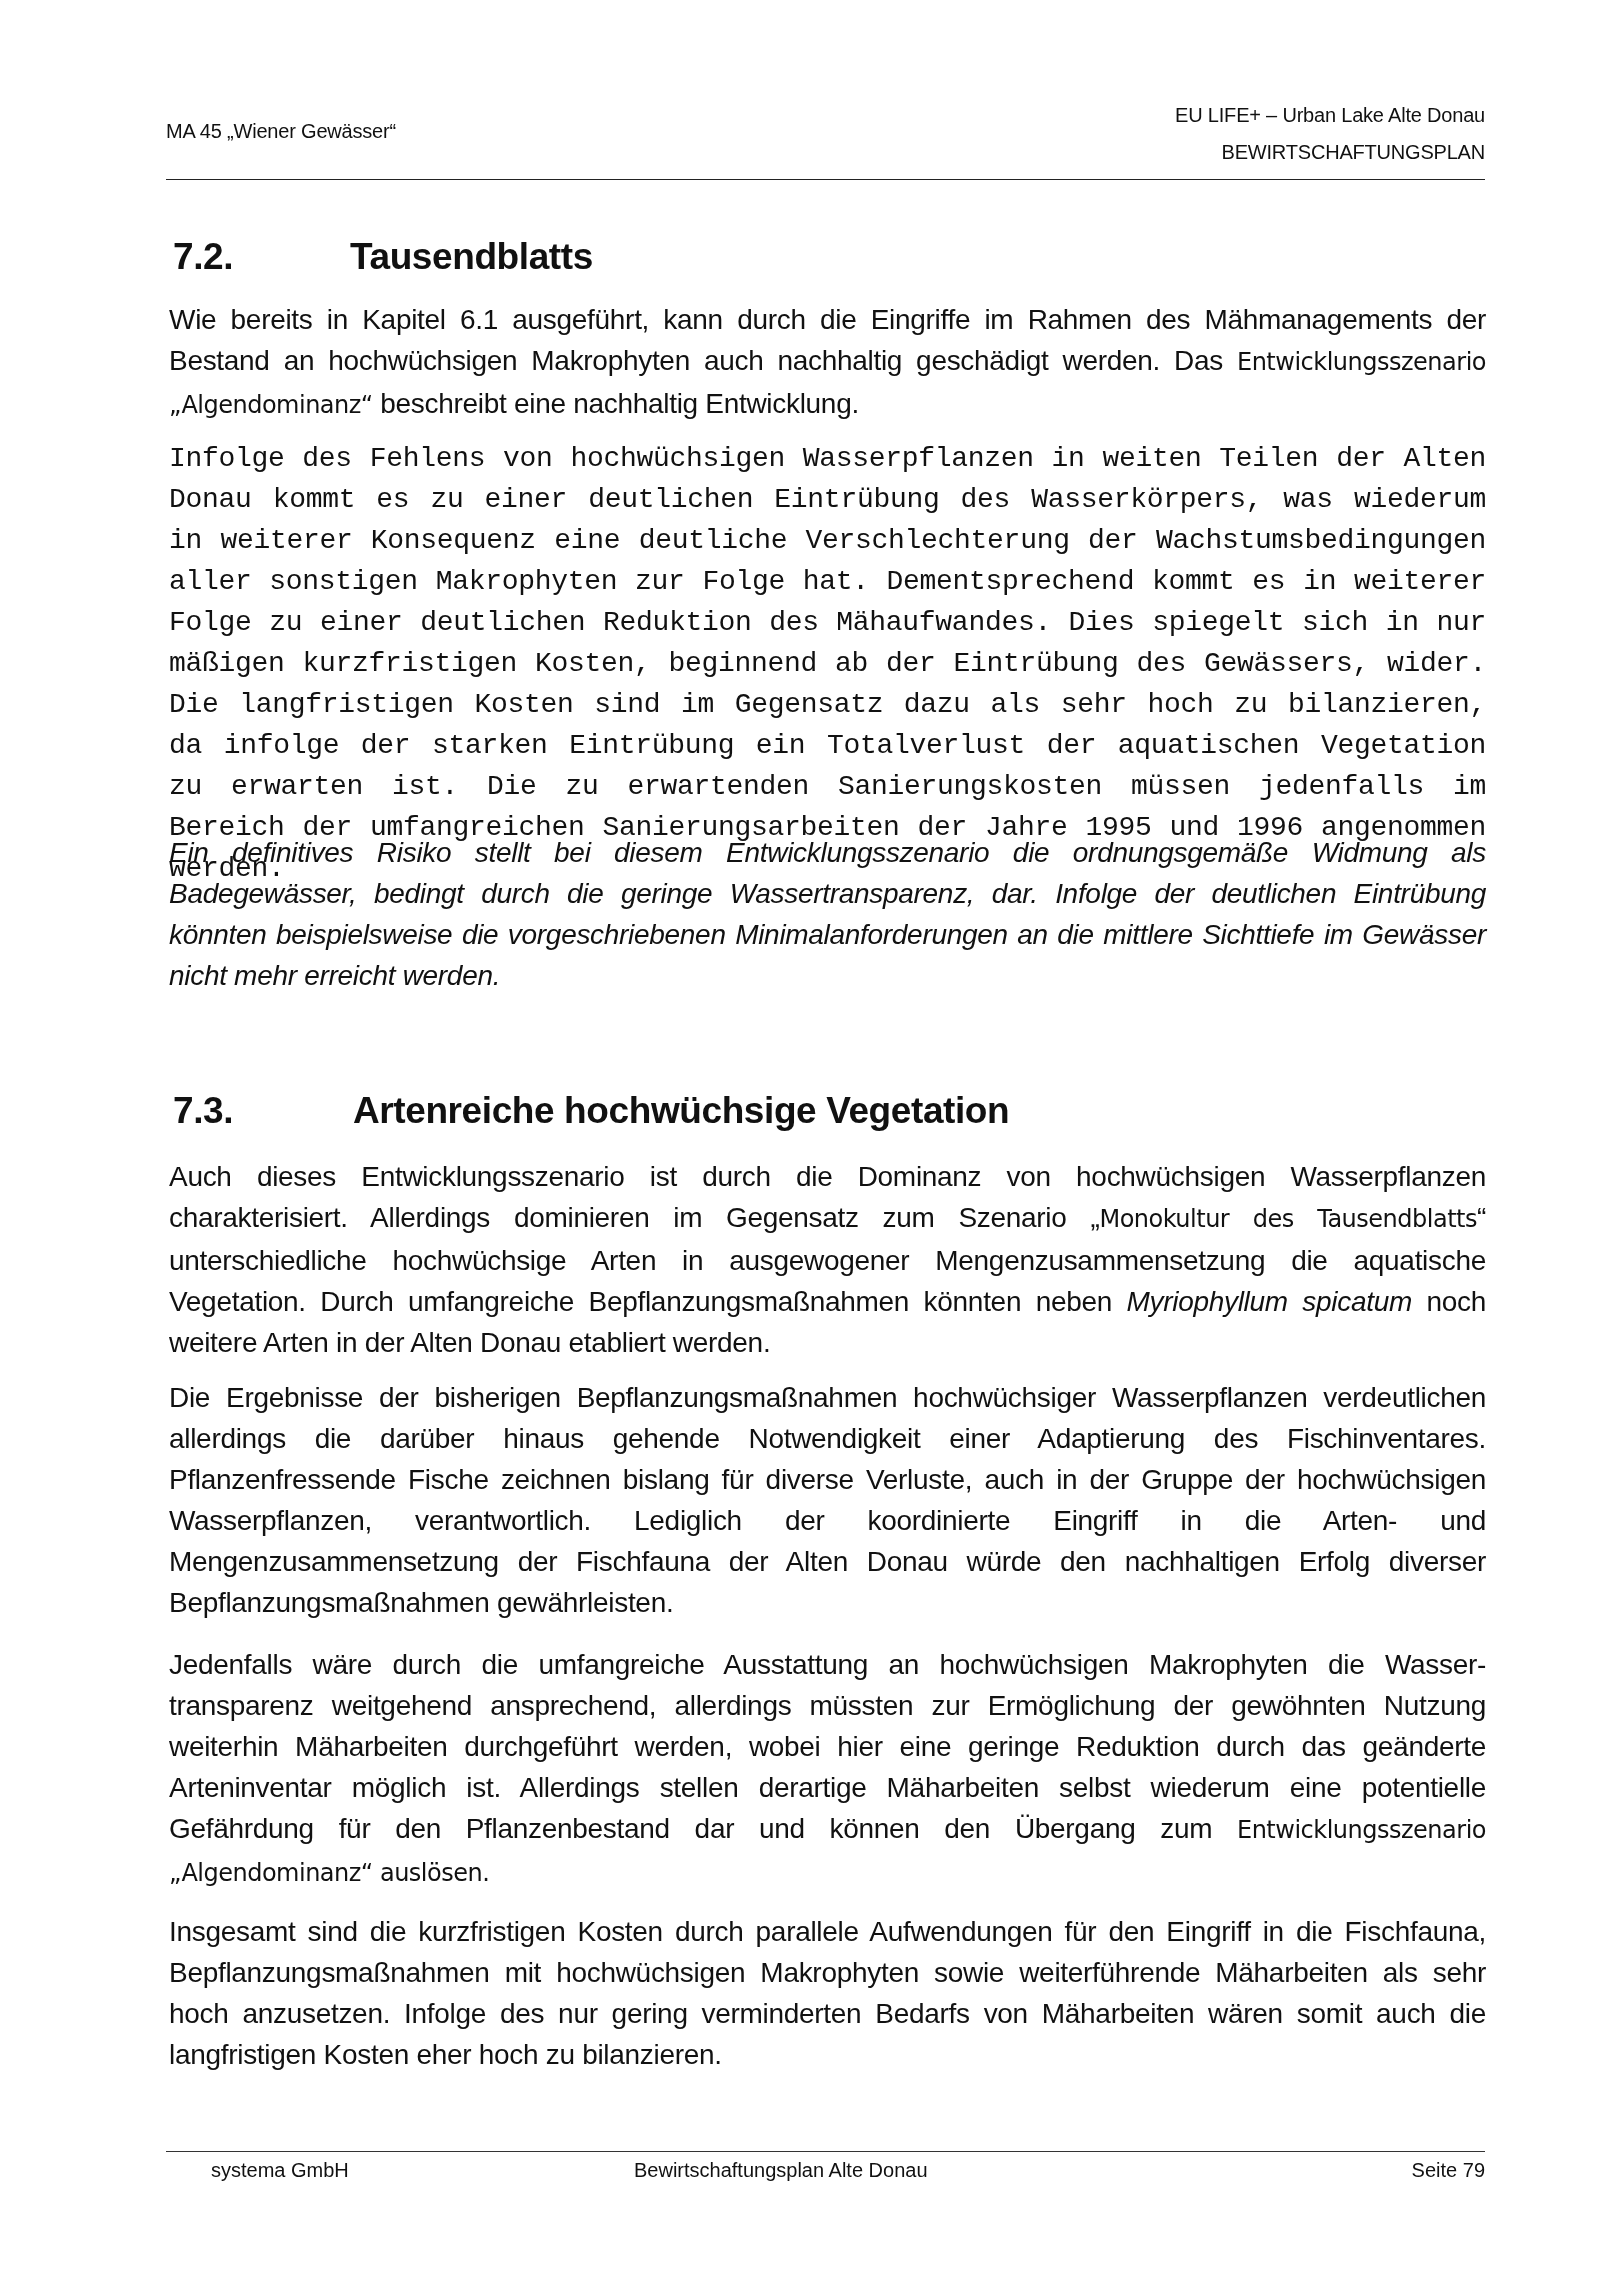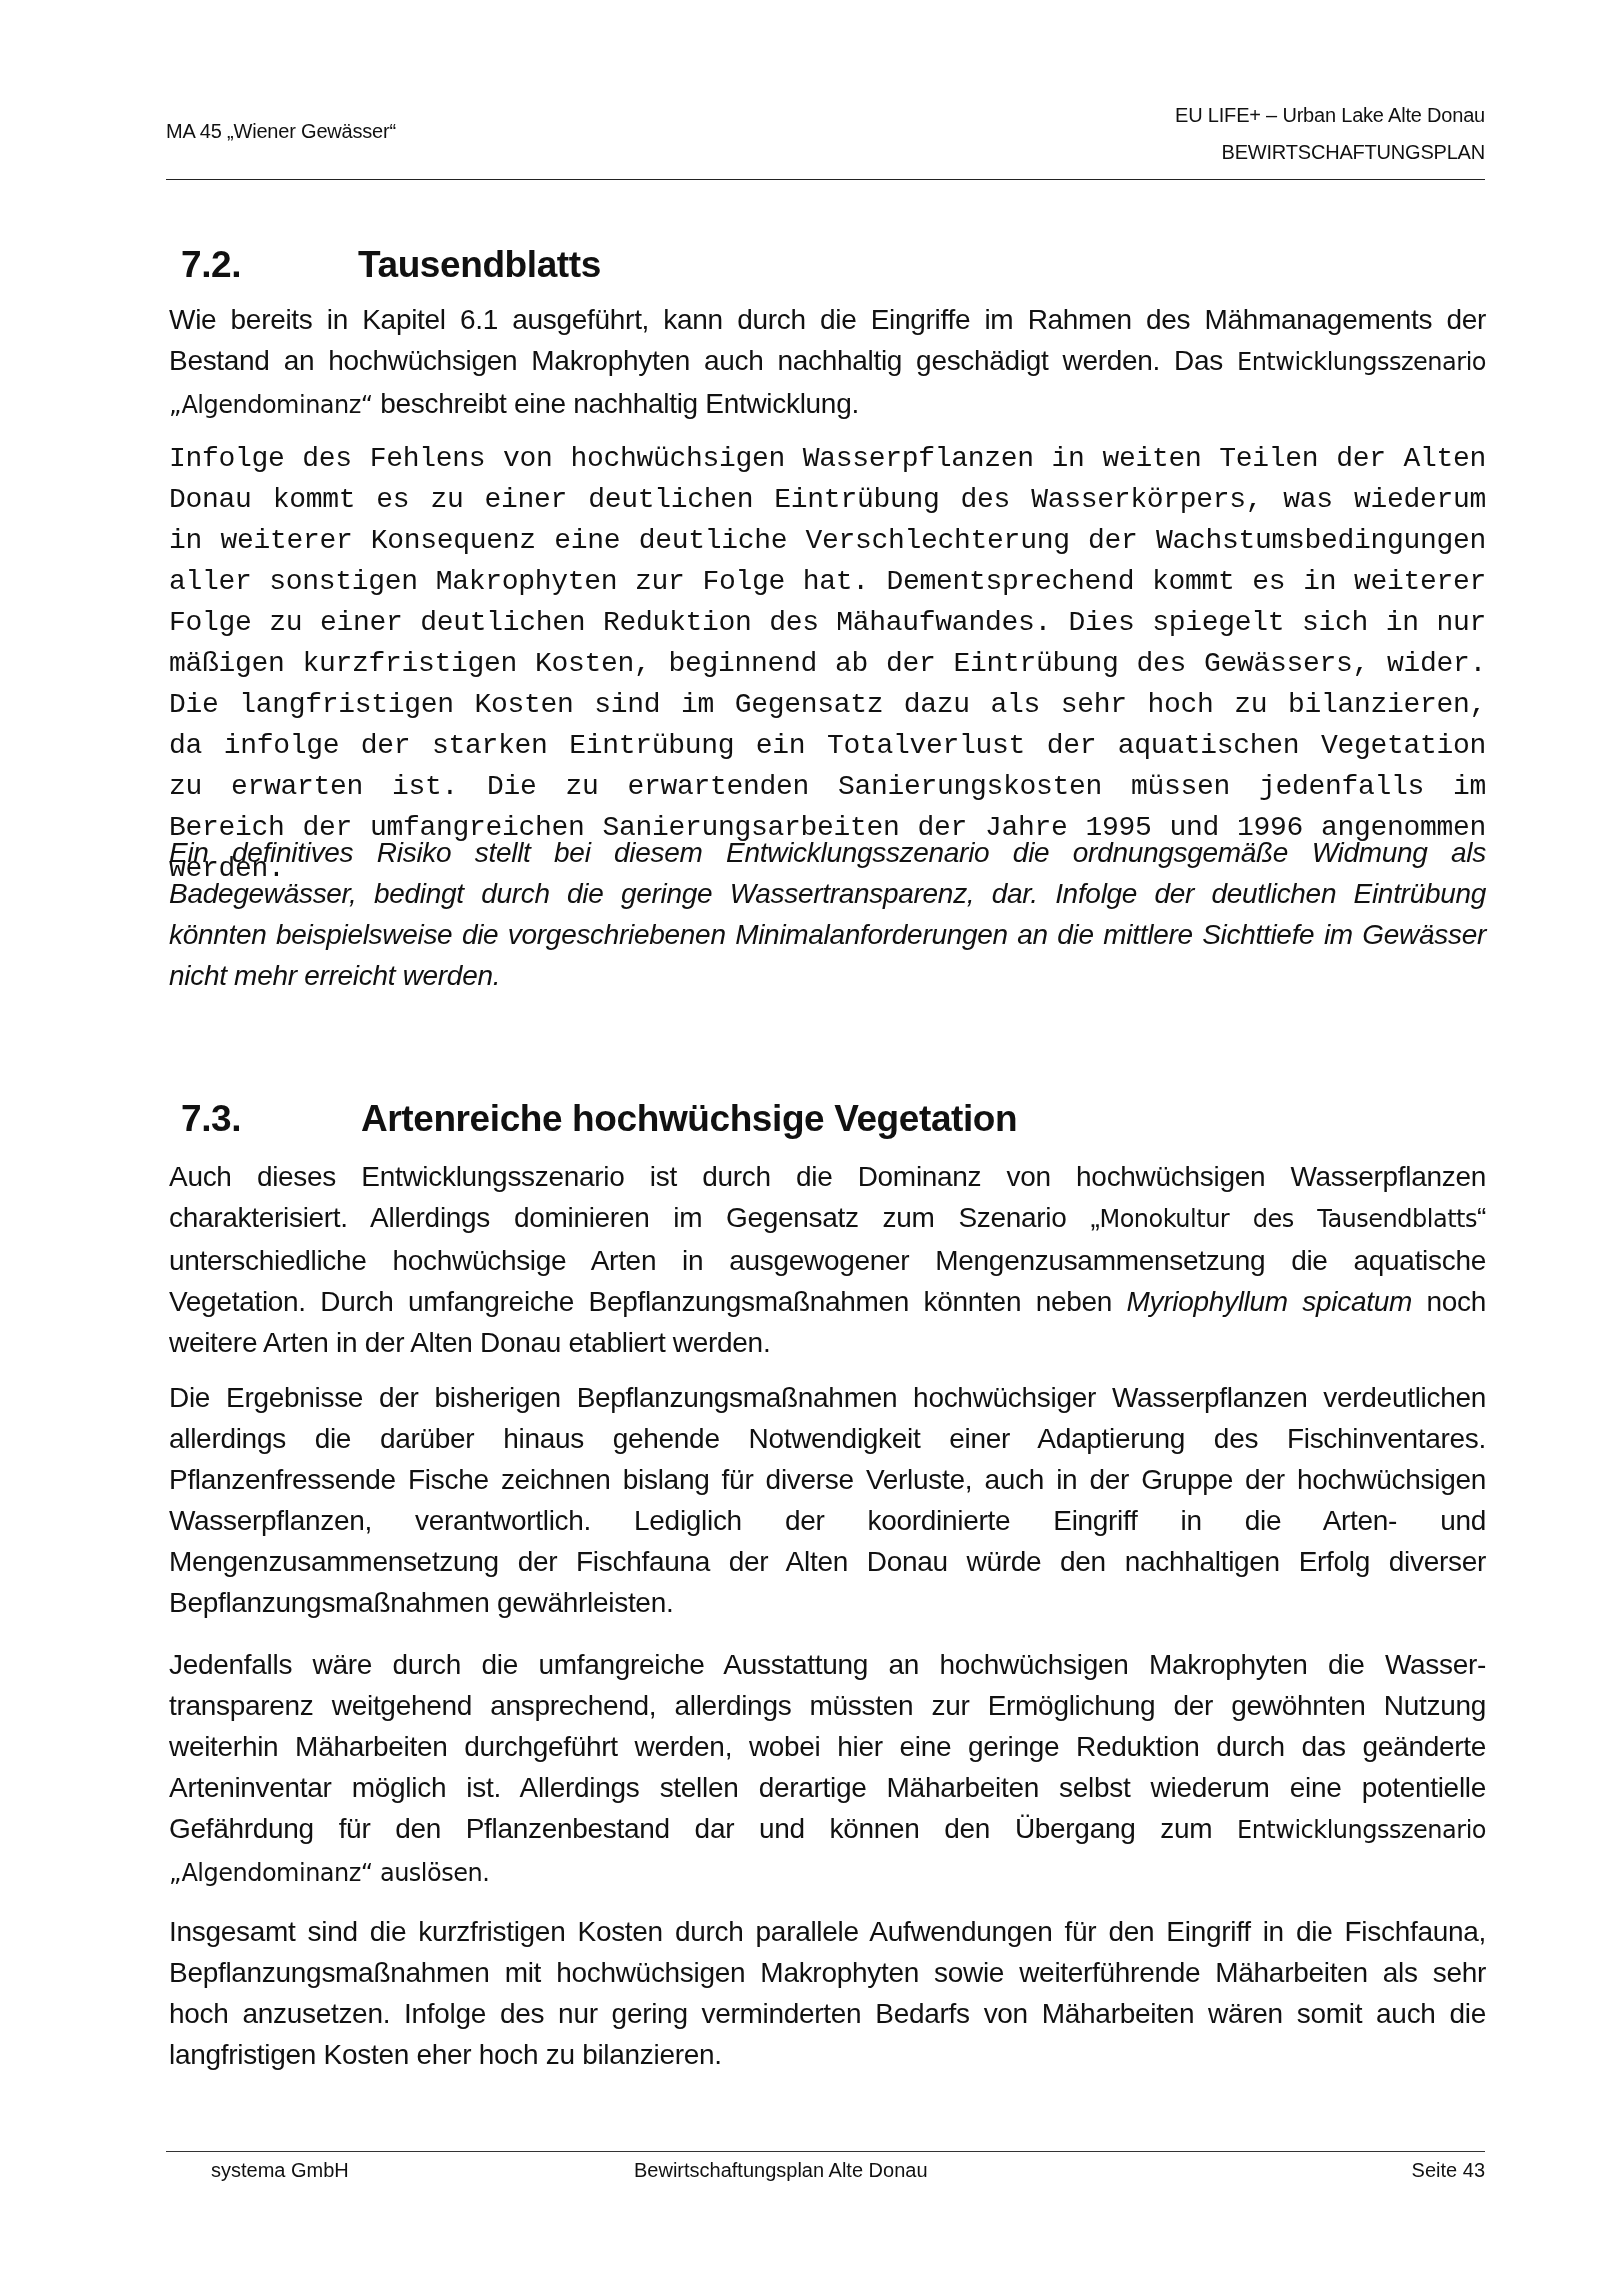--- a/index.html
+++ b/index.html
@@ -43,21 +43,21 @@
     }
     .content {
       position: absolute;
       left: 169px;
       top: 0;
       width: 1317px;
     }
     h2.section-heading {
       position: absolute;
       left: 0;
-      margin: 12px;
+      margin: 4px;
       font-size: 37px;
       font-weight: bold;
       letter-spacing: -0.4px;
       white-space: nowrap;
     }
     h2 .num {
       display: inline-block;
     }
     h2 .title {
       position: absolute;
@@ -133,15 +133,15 @@
 
   <p class="body-para" id="p6"><span>Jedenfalls wäre durch die umfangreiche Ausstattung an hochwüchsigen Makrophyten die Wasser-transparenz weitgehend ansprechend, allerdings müssten zur Ermöglichung der gewöhnten Nutzung weiterhin Mäharbeiten durchgeführt werden, wobei hier eine geringe Reduktion durch das geänderte Arteninventar möglich ist. Allerdings stellen derartige Mäharbeiten selbst wiederum eine potentielle Gefährdung für den Pflanzenbestand dar und können den Übergang zum </span><span class="kw">Entwicklungsszenario „Algendominanz“ auslösen.</span></p>
 
   <p class="body-para" id="p7">Insgesamt sind die kurzfristigen Kosten durch parallele Aufwendungen für den Eingriff in die Fischfauna, Bepflanzungsmaßnahmen mit hochwüchsigen Makrophyten sowie weiterführende Mäharbeiten als sehr hoch anzusetzen. Infolge des nur gering verminderten Bedarfs von Mäharbeiten wären somit auch die langfristigen Kosten eher hoch zu bilanzieren.</p>
 
 </div>
 
 <div class="page-footer">
   <span class="ftr-left">systema GmbH</span>
   <span class="ftr-center">Bewirtschaftungsplan Alte Donau</span>
-  <span class="ftr-right">Seite 43</span>
+  <span class="ftr-right">Seite 79</span>
 </div>
 
 
 </body></html>

